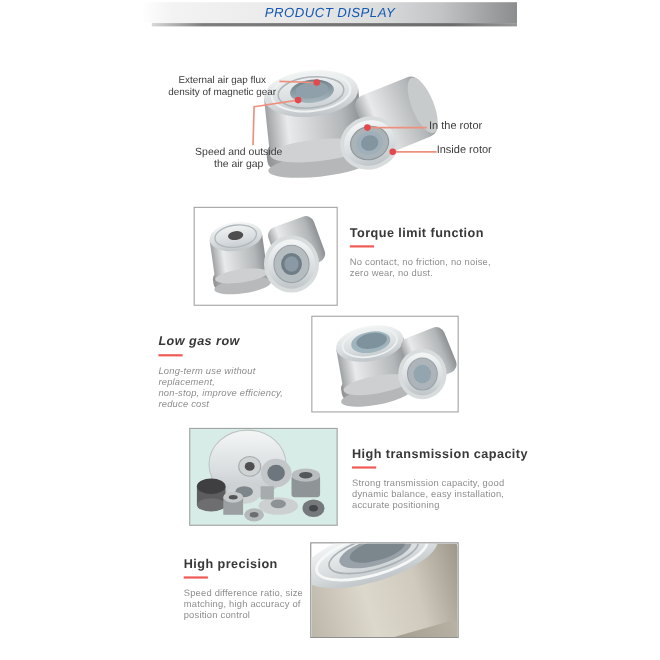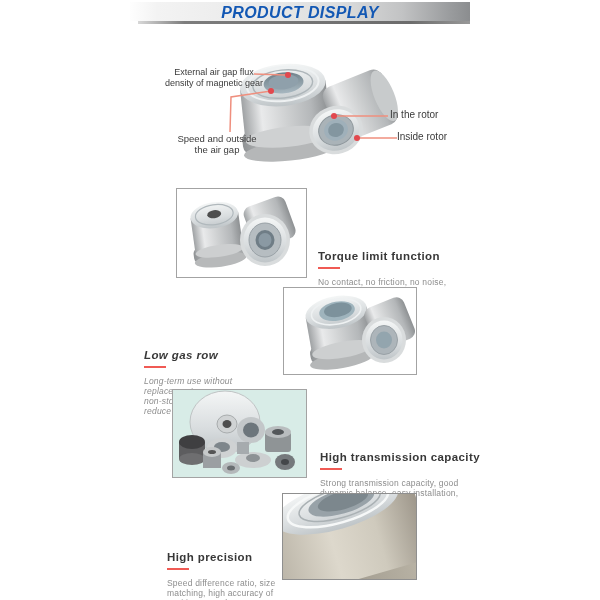--- a/index.html
+++ b/index.html
@@ -12,45 +12,45 @@
   .hdr-bar {
     position:absolute; left:130px; top:2px; width:340px; height:19px;
     background:linear-gradient(to right,#fefefe,#f3f3f3 8%,#eaeaea 38%,#dcdddd 62%,#c2c3c4 80%,#9a9c9e 94%,#8b8d8f);
   }
   .hdr-shadow {
     position:absolute; left:138px; top:21px; width:332px; height:3px;
     background:linear-gradient(to right,#d8d8d8,#7d7d7d 14%,#6c6c6c 82%,#989898);
   }
   .hdr-title {
     position:absolute; left:130px; top:4px; width:340px; text-align:center;
-    font-size:16px; font-weight:bold; font-style:italic; color:#1358b4; letter-spacing:.4px;
+    font-size:12px; font-weight:normal; font-style:italic; color:#1358b4; letter-spacing:.4px;
   }
   
   .hero-svg { position:absolute; left:145px; top:55px; width:325px; height:125px; }
   .hero-label {
     position:absolute; color:#3b3b3b; white-space:pre-line; text-align:center; line-height:10.5px;
   }
-  .lbl-flux   { left:146px; top:67px;  width:112px; font-size:9px;margin-left:12px; }
+  .lbl-flux   { left:146px; top:67px;  width:112px; font-size:9px; }
   .lbl-airgap { left:170px; top:134px; width:94px;  font-size:9.5px; }
   .lbl-inrotor    { left:390px; top:110px; font-size:10px; text-align:right; }
   .lbl-outerrotor { left:397px; top:132px; font-size:10px; text-align:left; }
   
   .img-box {
     position:absolute; border:1px solid #a3a3a3; background:#ffffff; overflow:hidden;
   }
   .box-a { left:176px; top:188px; width:131px; height:90px; }
   .box-b { left:283px; top:287px; width:134px; height:88px; }
   .box-c { left:172px; top:389px; width:135px; height:89px; background:#d8ece7; }
   .box-d { left:282px; top:493px; width:135px; height:87px; border-color:#8f8f8f; }
   .feat-text { position:absolute; }
   .ft-1 { left:318px; top:206px; width:160px; }
   .ft-2 { left:144px; top:305px; width:140px;font-style:italic; }
   .ft-3 { left:320px; top:407px; width:178px; }
   .ft-4 { left:167px; top:507px; width:135px; }
-  .f-title { font-size:11.5px; font-weight:bold; color:#383838; letter-spacing:.4px; white-space:nowrap;margin-top:44px; }
+  .f-title { font-size:11.5px; font-weight:bold; color:#383838; letter-spacing:.4px; white-space:nowrap; }
   .f-underline { width:22px; height:2px; background:#f05a54; margin-top:5px; }
   .f-body {
     margin-top:8px; font-size:8.5px; line-height:10px; color:#8d8d8d;
     letter-spacing:.2px; white-space:pre-line;
   }
 </style>
 </head>
 <body>
 
 <div class="page">

